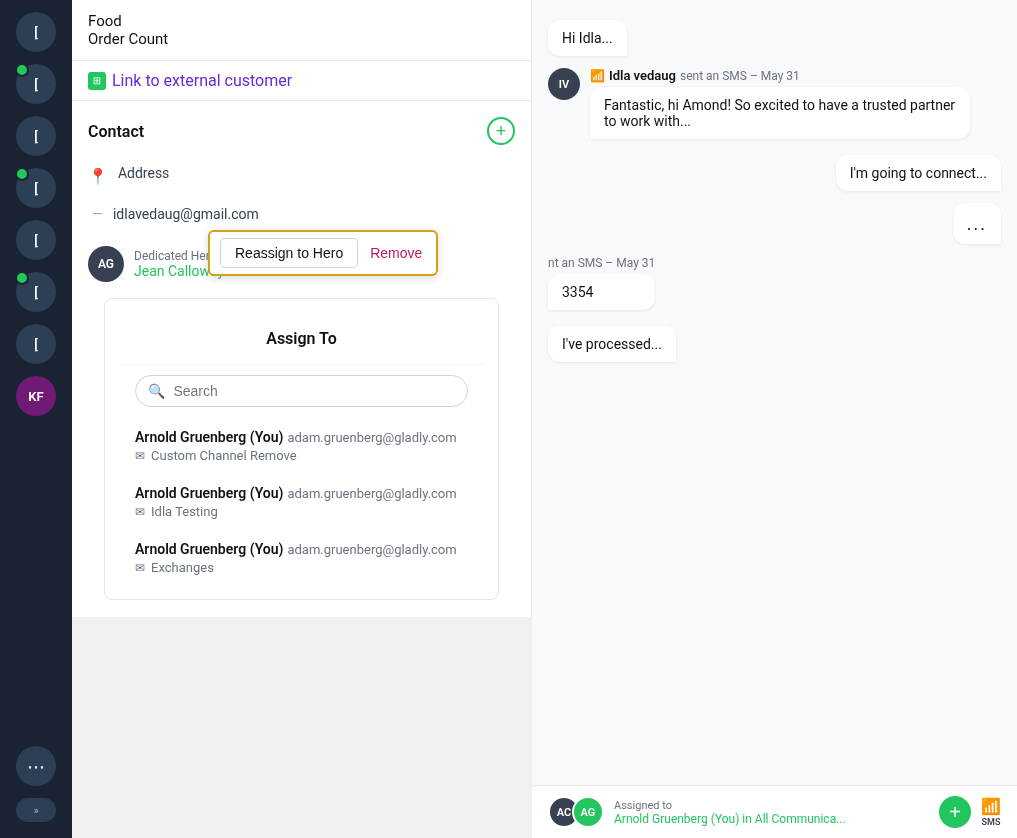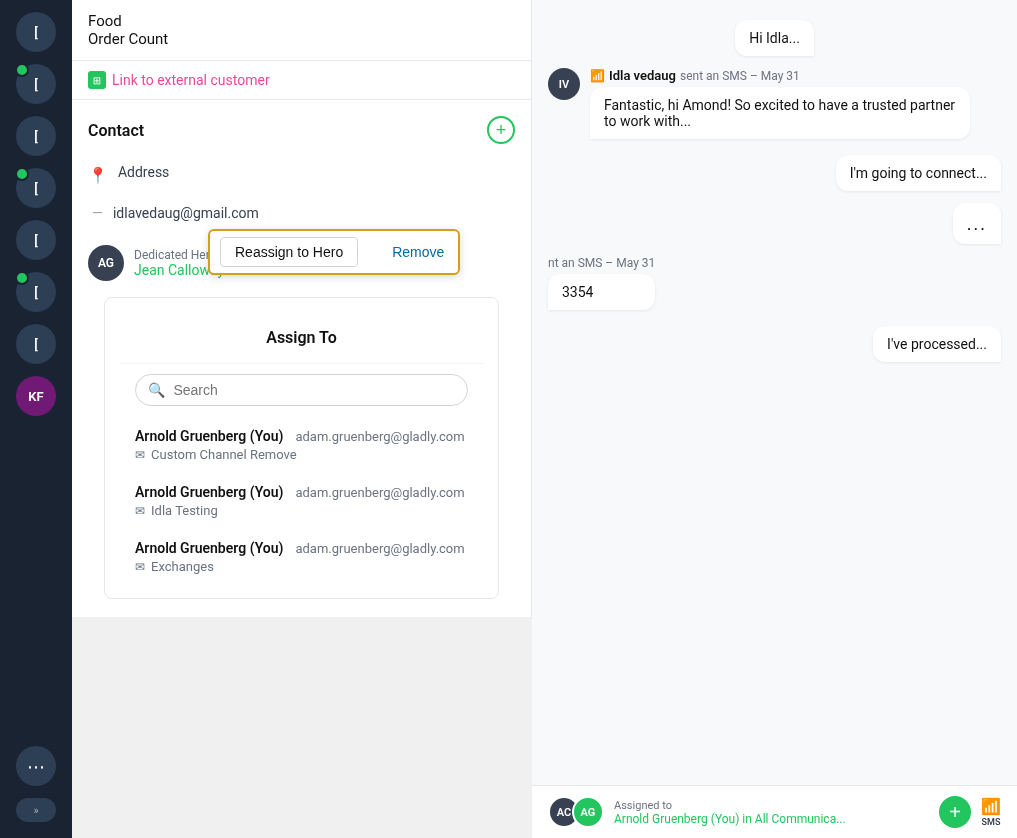--- a/index.html
+++ b/index.html
@@ -115,22 +115,22 @@
       height: 18px;
       background: #22c55e;
       border-radius: 3px;
       display: flex;
       align-items: center;
       justify-content: center;
       color: #fff;
       font-size: 10px;
     }
     .link-text {
-      color: #ec4899;
-      font-size: 14px;
+      color: #6d28d9;
+      font-size: 16px;
       cursor: pointer;
     }
 
     .contact-section {
       padding: 16px;
     }
     .contact-header {
       display: flex;
       align-items: center;
       justify-content: space-between;
@@ -232,24 +232,23 @@
       padding: 6px 14px;
       font-size: 14px;
       color: #111;
       cursor: pointer;
       white-space: nowrap;
     }
     .remove-btn {
       background: none;
       border: none;
       font-size: 14px;
-      color: #0369a1;
+      color: #be185d;
       cursor: pointer;
       padding: 6px 4px;
-      margin-left: 22px;
     }
 
     
     .assign-to-panel {
       background: #fff;
       border: 1px solid #e5e7eb;
       border-radius: 8px;
       margin: 8px 16px;
       padding: 14px;
     }
@@ -287,21 +286,21 @@
       cursor: pointer;
     }
     .agent-name {
       font-size: 14px;
       font-weight: 600;
       color: #111;
     }
     .agent-email {
       font-size: 13px;
       color: #6b7280;
-      margin-left: 8px;
+      margin-left: 0;
       font-weight: 400;
     }
     .agent-channel {
       display: flex;
       align-items: center;
       gap: 6px;
       font-size: 13px;
       color: #6b7280;
       margin-top: 2px;
     }
@@ -572,21 +571,21 @@
           <span>Exchanges</span>
         </div>
       </div>
     </div>
   </div>
 </div>
 
 <div class="chat-panel">
   <div class="chat-messages">
 
-    <div style="display:flex; justify-content:center;">
+    <div style="display:flex; justify-content:flex-start;">
       <div class="msg-bubble-right">Hi Idla...</div>
     </div>
 
     <div class="msg-system">
       <div class="msg-system-avatar">IV</div>
       <div>
         <div class="msg-meta">
           <span style="font-size:12px; color:#6b7280;">📶</span>
           <span class="msg-sender">Idla vedaug</span>
           <span>sent an SMS – May 31</span>
@@ -605,21 +604,21 @@
 
     <div class="msg-system">
       <div>
         <div class="msg-meta">
           <span>nt an SMS – May 31</span>
         </div>
         <div class="msg-bubble-left">3354</div>
       </div>
     </div>
 
-    <div style="display:flex; justify-content:flex-end;">
+    <div style="display:flex; ">
       <div class="msg-bubble-right">I've processed...</div>
     </div>
   </div>
 
   <div class="chat-bottom-bar">
     <div class="bottom-avatars">
       <div class="bottom-avatar">AC</div>
       <div class="bottom-avatar">AG</div>
     </div>
     <div class="assigned-info">

